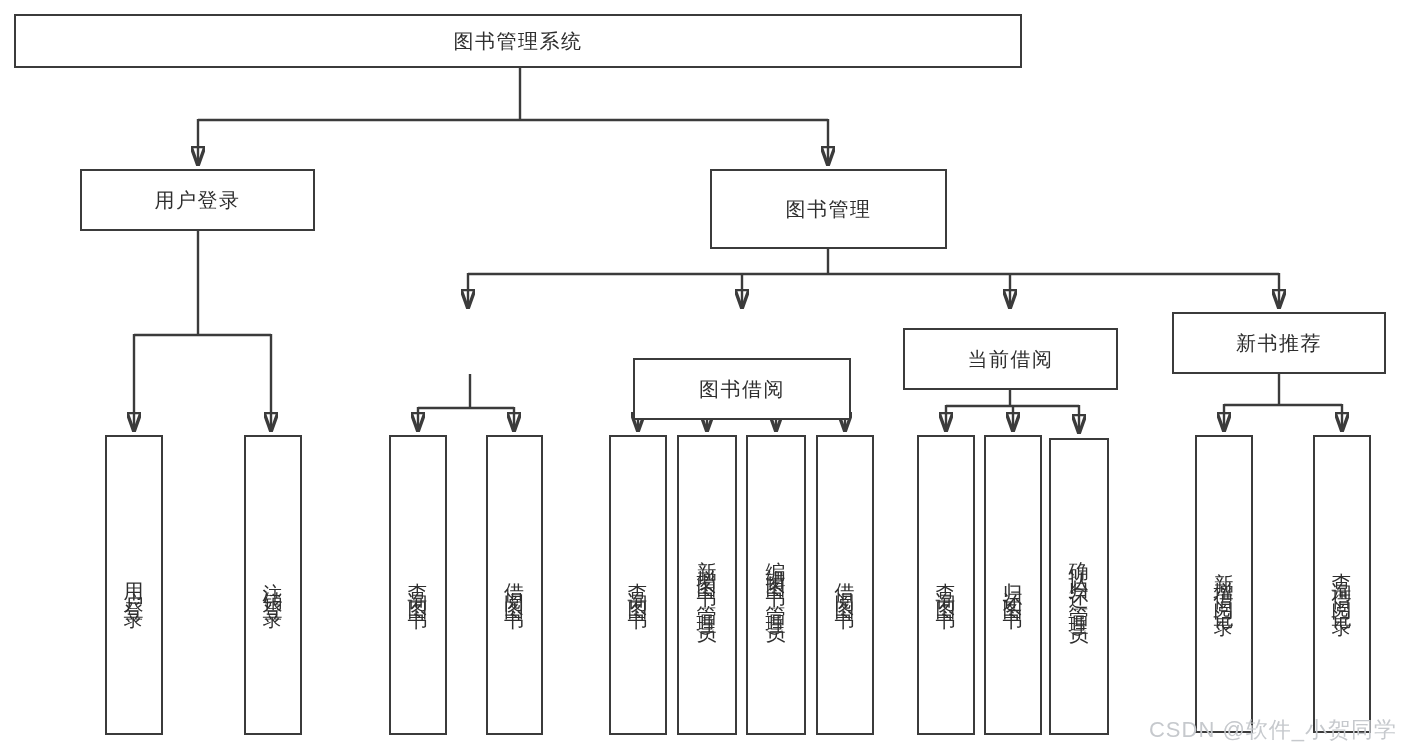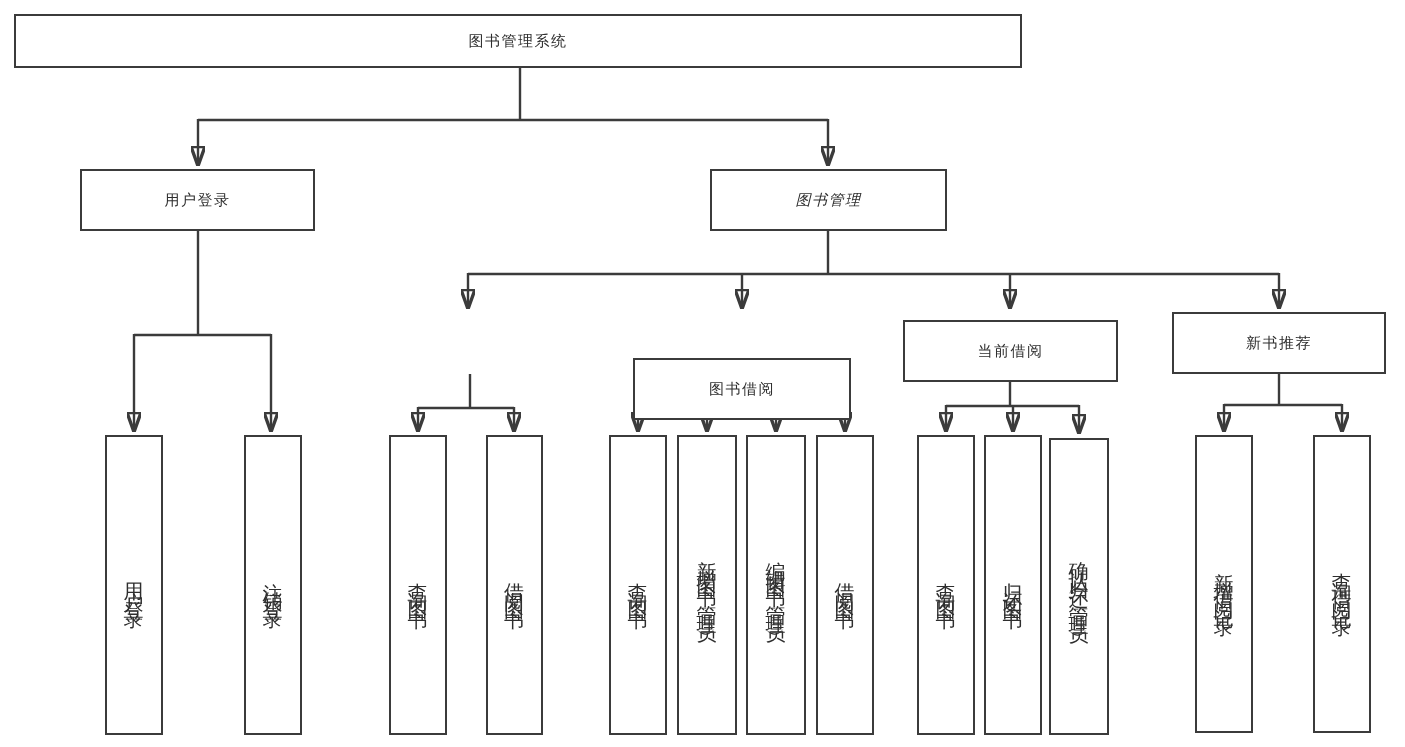--- a/index.html
+++ b/index.html
@@ -5,21 +5,21 @@
   * { margin:0; padding:0; box-sizing:border-box; }
   html,body { background:#ffffff; font-family:"Liberation Sans","DejaVu Sans",sans-serif; }
   .canvas {
     position:relative; width:1405px; height:747px; background:#ffffff; overflow:hidden;
   }
   .connectors { position:absolute; left:0; top:0; width:1405px; height:747px; }
   .connectors path { stroke:#3b3b3b; stroke-width:2.4; fill:none; }
   .node {
     position:absolute; border:2.5px solid #3b3b3b; background:#ffffff;
     display:flex; align-items:center; justify-content:center;
-    font-size:15px; color:#2e2e2e; letter-spacing:1.5px; white-space:nowrap;
+    font-size:20px; color:#2e2e2e; letter-spacing:1.5px; white-space:nowrap;
   }
   .leaf {
     position:absolute; border:2.5px solid #3b3b3b; background:#ffffff;
     display:flex; align-items:center; justify-content:center;
     writing-mode:vertical-rl; text-orientation:mixed;
     font-size:20px; color:#2e2e2e; letter-spacing:9px; line-height:1;
   }
   .watermark {
     position:absolute; right:8px; bottom:2px;
     font-size:22px; color:#c6c9cd; letter-spacing:1px; white-space:nowrap;
@@ -74,38 +74,39 @@
 
     <path d="M1279,374 V404"></path>
     <path d="M1224,405 H1342"></path>
     <path d="M1224,404 V430" marker-end="url(#arr)"></path>
     <path d="M1342,404 V430" marker-end="url(#arr)"></path>
   </svg>
 
   <div class="node" style="left:14px; top:14px; width:1008px; height:54px;">图书管理系统</div>
 
   <div class="node" style="left:80px; top:169px; width:235px; height:62px;">用户登录</div>
-  <div class="node" style="left:710px; top:169px; width:237px; height:62px;font-style:italic;">图书管理</div>
+  <div class="node" style="left:710px; top:169px; width:237px; height:80px;">图书管理</div>
 
   <div class="node" style="left:633px; top:312px; width:218px; height:62px;margin-top:46px;">图书借阅</div>
-  <div class="node" style="left:903px; top:320px; width:215px; height:62px;">当前借阅</div>
+  <div class="node" style="left:903px; top:328px; width:215px; height:62px;">当前借阅</div>
   <div class="node" style="left:1172px; top:312px; width:214px; height:62px;">新书推荐</div>
 
   <div class="leaf" style="left:105px; top:435px; width:58px; height:300px;">用户登录</div>
   <div class="leaf" style="left:244px; top:435px; width:58px; height:300px;">注销登录</div>
 
   <div class="leaf" style="left:389px; top:435px; width:58px; height:300px;">查询图书</div>
   <div class="leaf" style="left:486px; top:435px; width:57px; height:300px;">借阅图书</div>
 
   <div class="leaf" style="left:609px; top:435px; width:58px; height:300px;">查询图书</div>
   <div class="leaf" style="left:677px; top:435px; width:60px; height:300px;">新增图书（管理员）</div>
   <div class="leaf" style="left:746px; top:435px; width:60px; height:300px;">编辑图书（管理员）</div>
   <div class="leaf" style="left:816px; top:435px; width:58px; height:300px;">借阅图书</div>
 
   <div class="leaf" style="left:917px; top:435px; width:58px; height:300px;">查询图书</div>
   <div class="leaf" style="left:984px; top:435px; width:58px; height:300px;">归还图书</div>
   <div class="leaf" style="left:1049px; top:438px; width:60px; height:297px;">确认归还（管理员）</div>
 
   <div class="leaf" style="left:1195px; top:435px; width:58px; height:298px;">新增借阅记录</div>
   <div class="leaf" style="left:1313px; top:435px; width:58px; height:298px;">查询借阅记录</div>
 
+  <div class="watermark">CSDN @软件_小贺同学</div>
 
 </div>
 
 </body></html>

